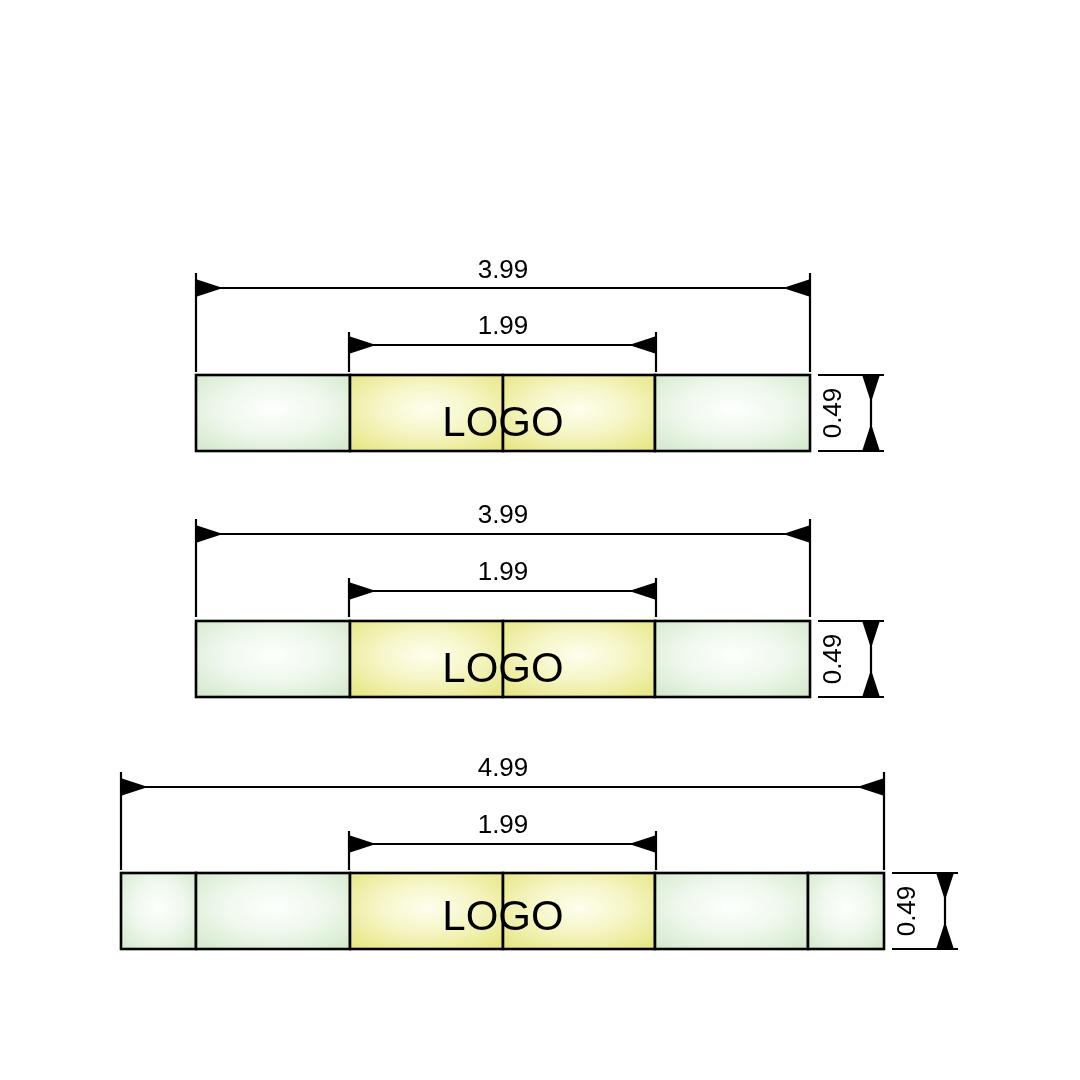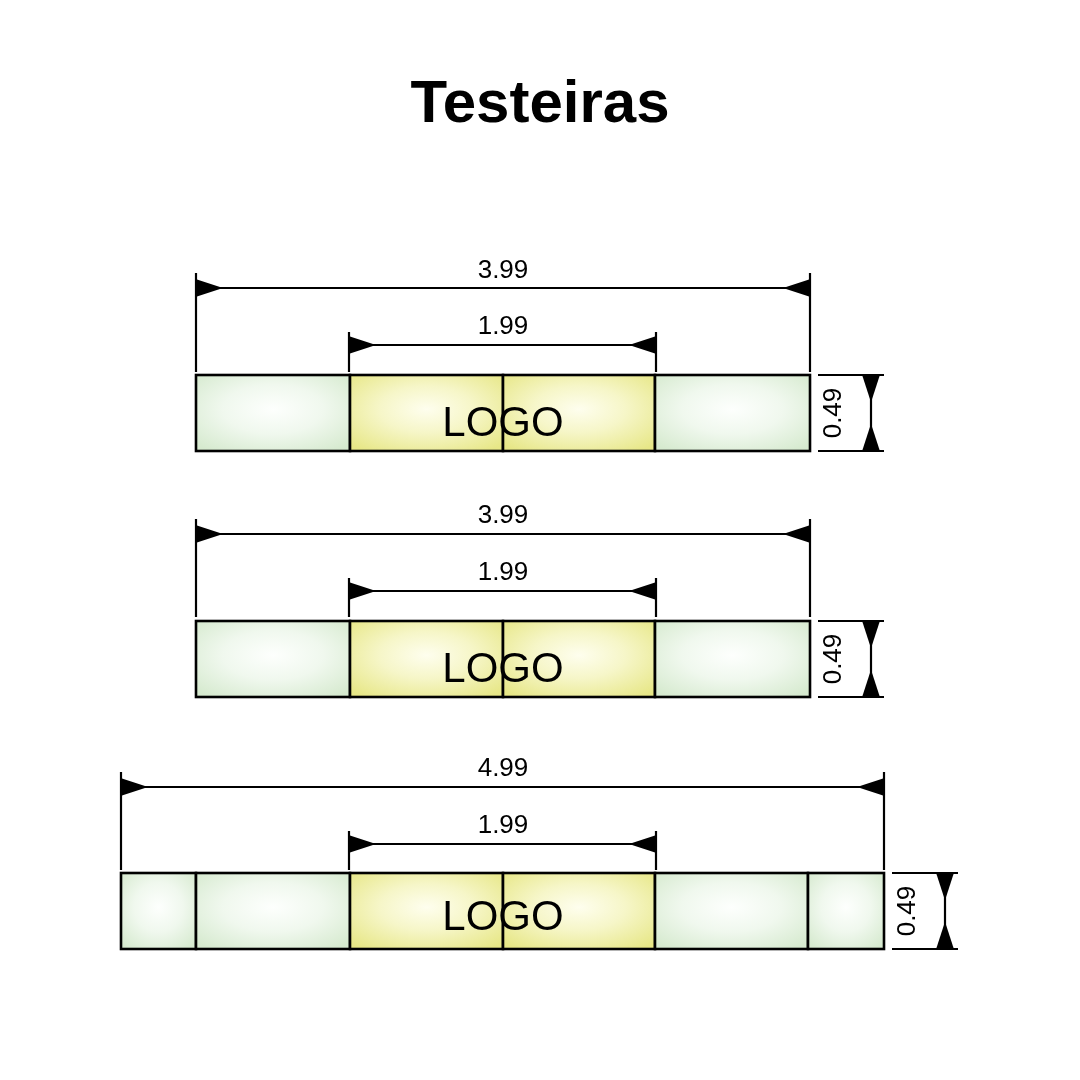--- a/index.html
+++ b/index.html
@@ -47,21 +47,20 @@
     font-family: "Liberation Sans", sans-serif;
     font-size: 42px;
     fill: #000000;
   }
 </style>
 </head>
 <body>
 
 <div id="stage">
 
-  <div id="page-title">Testeiras</div>
 
   <svg class="drawing" viewBox="0 0 1080 1080">
     <defs>
       <radialGradient id="gradGreen" cx="50%" cy="45%" r="68%">
         <stop offset="0%" stop-color="#fdfffd"></stop>
         <stop offset="48%" stop-color="#f0f8ee"></stop>
         <stop offset="100%" stop-color="#d6eacf"></stop>
       </radialGradient>
       <radialGradient id="gradYellow" cx="50%" cy="45%" r="68%">
         <stop offset="0%" stop-color="#fefeee"></stop>

